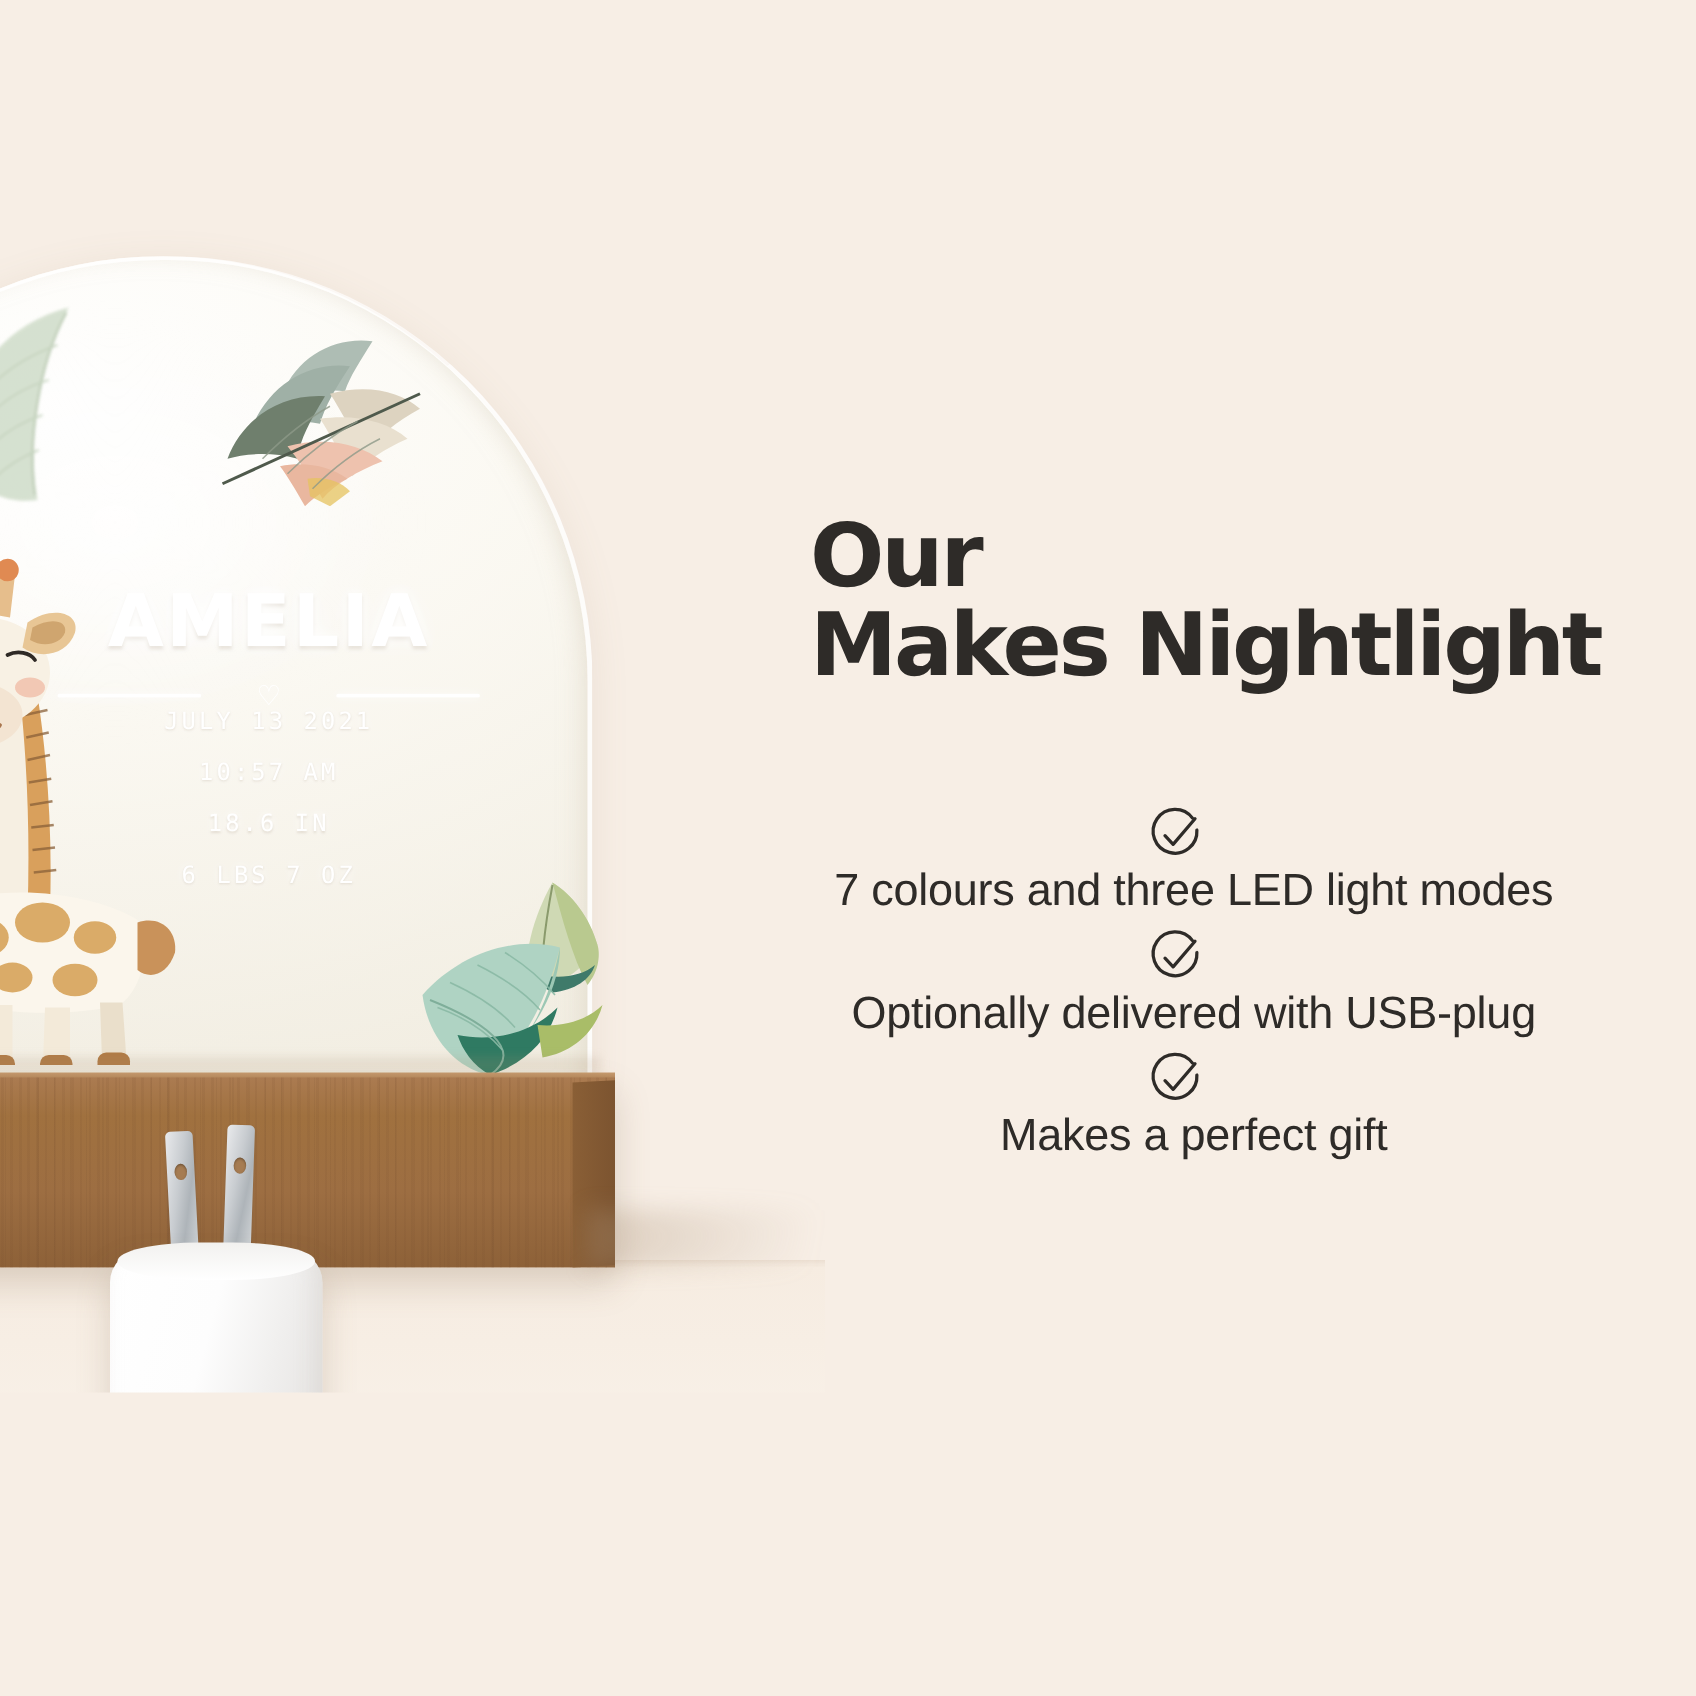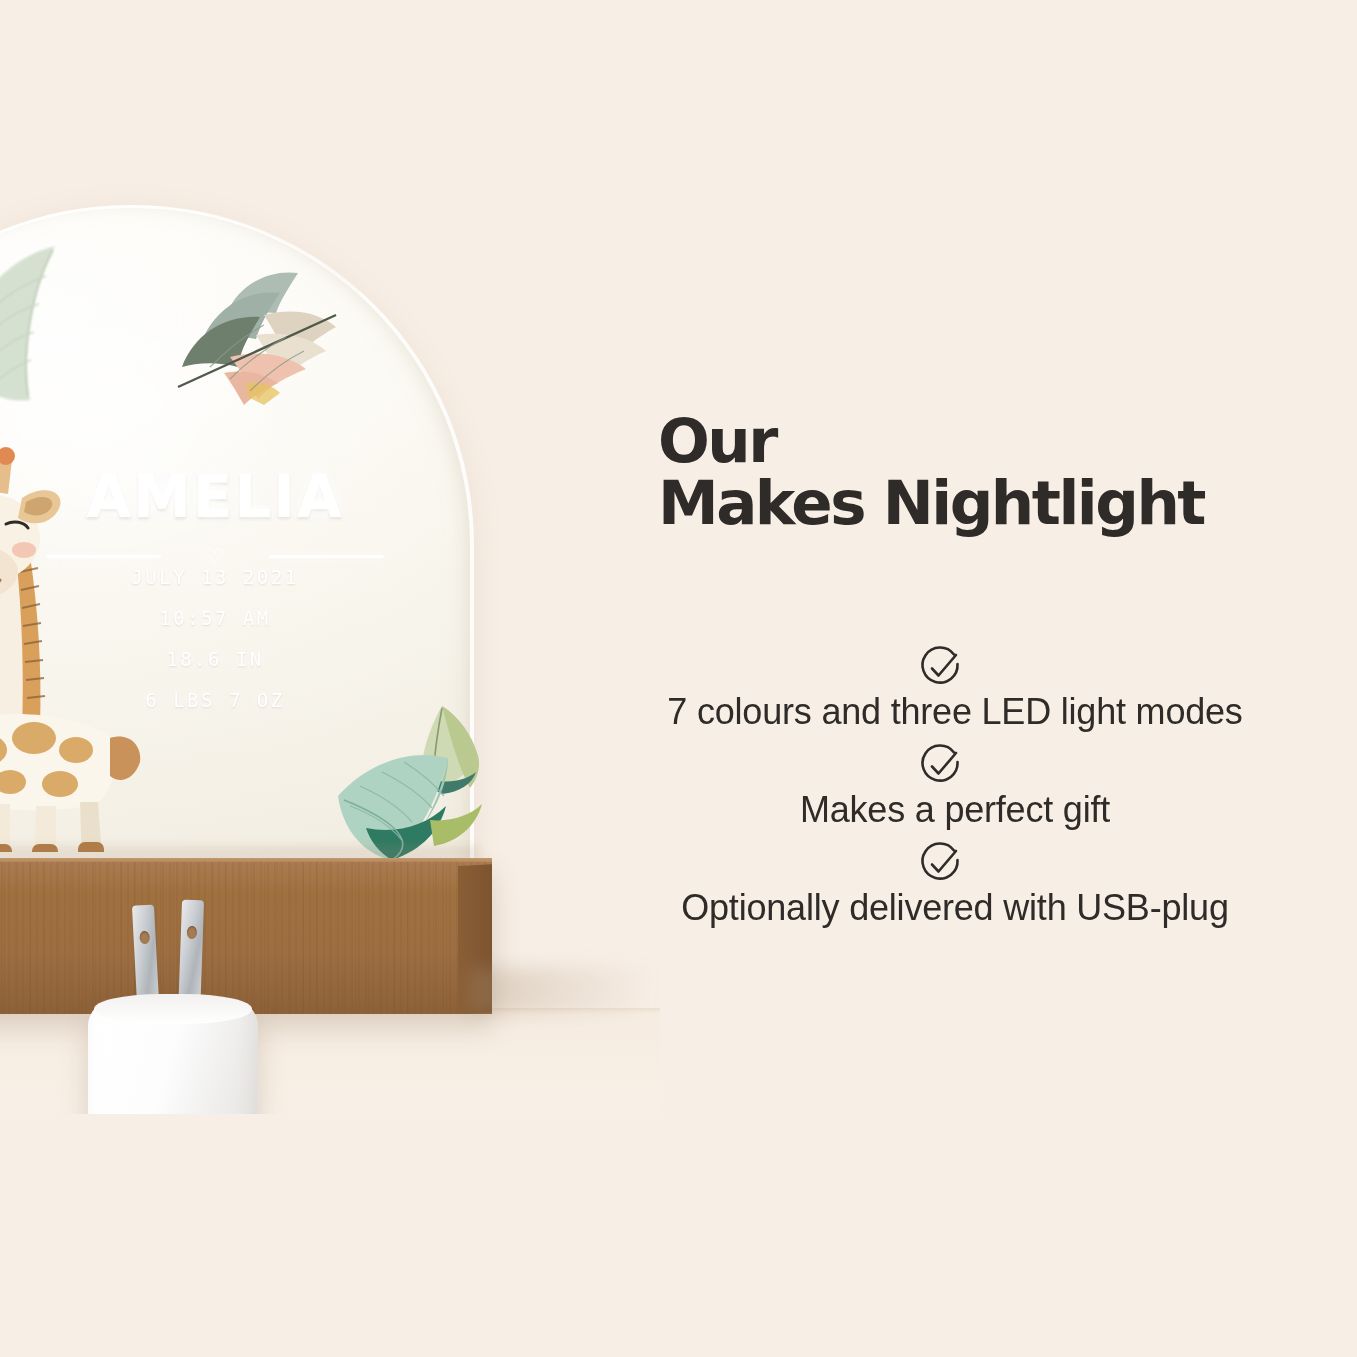--- a/index.html
+++ b/index.html
@@ -137,24 +137,24 @@
   }
   .plug-shadow{
     position:absolute;left:40px;top:1140px;width:280px;height:40px;
     background:radial-gradient(50% 50% at 40% 50%, rgba(168,142,116,.34), rgba(168,142,116,0) 72%);
     filter:blur(7px);
   }
 
   
   .copy{position:absolute;left:640px;top:0;width:717px;height:1357px;}
   .headline{
-    position:absolute;left:18px;top:410px;width:700px;
+    position:absolute;left:8px;top:410px;width:700px;
     font-family:"DejaVu Sans", sans-serif;
     font-weight:700;
-    font-size:61px;line-height:1.02;
+    font-size:70px;line-height:1.02;
     letter-spacing:-2.5px;
     color:#2e2b28;
   }
   .headline .l2{display:block;white-space:nowrap;}
 
   .features{position:absolute;left:-65px;top:645px;width:760px;}
   .feature{display:flex;align-items:center;height:98px;flex-direction:column;}
   .check{width:46px;height:46px;flex:0 0 46px;margin-right:28px;}
   .feature-text{
     font-family:"Liberation Sans", sans-serif;
@@ -359,29 +359,29 @@
         <span class="feature-text">7 colours and three LED light modes</span>
       </div>
 
       <div class="feature">
         <span class="check">
           <svg width="46" height="46" viewBox="0 0 46 46">
             <path d="M36 9.5 A17.5 17.5 0 1 0 39.5 19" fill="none" stroke="#2e2b28" stroke-width="2.6" stroke-linecap="round"></path>
             <path d="M14 23.5 L20.5 30.5 L38 10" fill="none" stroke="#2e2b28" stroke-width="2.6" stroke-linecap="round" stroke-linejoin="round"></path>
           </svg>
         </span>
-        <span class="feature-text">Makes a perfect gift</span>
+        <span class="feature-text">Optionally delivered with USB-plug</span>
       </div>
 
       <div class="feature">
         <span class="check">
           <svg width="46" height="46" viewBox="0 0 46 46">
             <path d="M36 9.5 A17.5 17.5 0 1 0 39.5 19" fill="none" stroke="#2e2b28" stroke-width="2.6" stroke-linecap="round"></path>
             <path d="M14 23.5 L20.5 30.5 L38 10" fill="none" stroke="#2e2b28" stroke-width="2.6" stroke-linecap="round" stroke-linejoin="round"></path>
           </svg>
         </span>
-        <span class="feature-text">Optionally delivered with USB-plug</span>
+        <span class="feature-text">Makes a perfect gift</span>
       </div>
 
     </div>
   </div>
 
 </div>
 
 </body></html>

